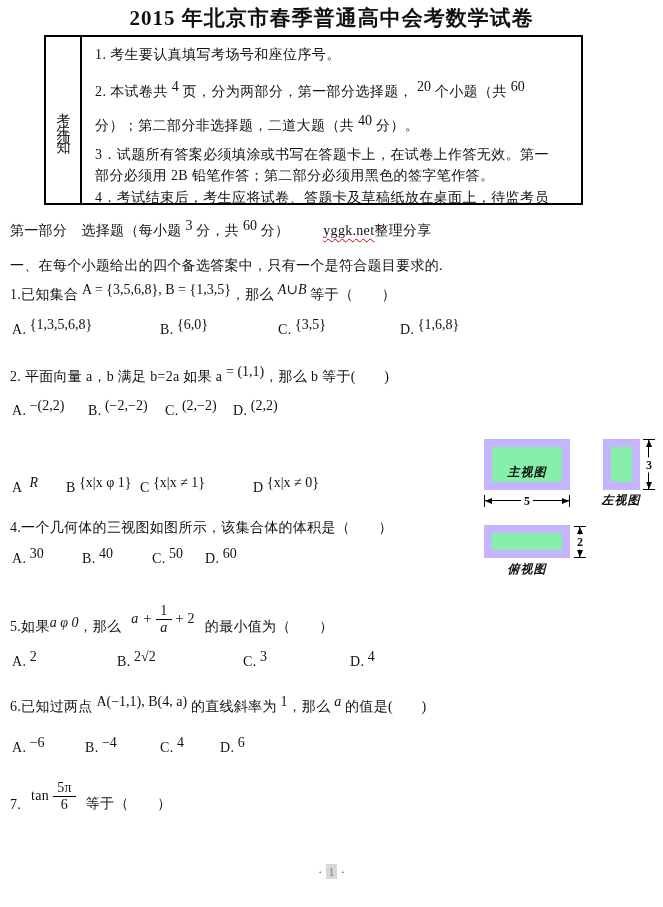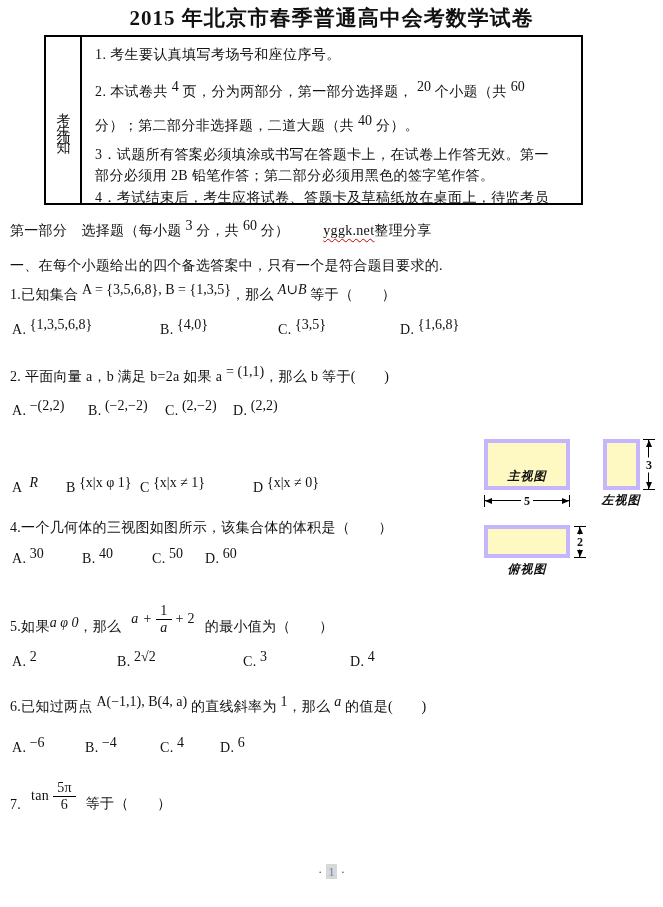--- a/index.html
+++ b/index.html
@@ -42,21 +42,21 @@
   .opt .lab{letter-spacing:0.3px;}
   
   .fline{position:absolute;left:10px;display:flex;align-items:flex-end;white-space:nowrap;letter-spacing:0.3px;}
   .expr{display:inline-flex;align-items:center;margin:0 8px;font-family:"Liberation Serif","DejaVu Serif",serif;}
   .expr>span{margin:0 2px;}
   .frac{display:inline-block;text-align:center;font-family:"Liberation Serif","DejaVu Serif",serif;}
   .frac .top{display:block;border-bottom:1px solid #000;padding:0 4px;line-height:1.15;}
   .frac .bot{display:block;line-height:1.15;}
   .fn{font-family:"Liberation Serif","DejaVu Serif",serif;margin-right:4px;}
   
-  .vrect{position:absolute;border:4px solid #c4b5fd;box-sizing:border-box;background:#fef9c3;}
+  .vrect{position:absolute;border:8px solid #c4b5fd;box-sizing:border-box;background:#86efac;}
   .vlabel-in{position:absolute;left:0;right:0;bottom:1px;text-align:center;
     font:italic bold 12px "Liberation Serif",serif;letter-spacing:1px;color:#111;}
   .vlabel{position:absolute;text-align:center;font:italic bold 12px "Liberation Serif",serif;
     letter-spacing:1px;color:#111;white-space:nowrap;}
   .hdim{position:absolute;height:12px;}
   .hdim .hline{position:absolute;top:5px;left:0;right:0;height:1px;background:#000;}
   .hdim .tick{position:absolute;top:0;bottom:0;width:1px;background:#000;}
   .hdim .tl{left:0;} .hdim .tr{right:0;}
   .hdim .arrL{position:absolute;left:1px;top:5.5px;transform:translateY(-50%);width:0;height:0;
     border-top:3px solid transparent;border-bottom:3px solid transparent;border-right:7px solid #000;}
@@ -99,21 +99,21 @@
     <span>第一部分　选择题（每小题 </span><span class="m">3</span><span> 分，共 </span><span class="m">60</span><span> 分）</span><span class="share"><span class="sharelink">yggk.net</span><span>整理分享</span></span>
   </div>
 
   <div class="line" style="top:257px">一、在每个小题给出的四个备选答案中，只有一个是符合题目要求的.</div>
 
   <div class="line" style="top:286px">
     <span>1.已知集合 </span><span class="m">A = {3,5,6,8}, B = {1,3,5}</span><span>，那么 </span><span class="m mi">A∪B</span><span> 等于（　　）</span>
   </div>
   <div class="optrow" style="top:322px">
     <span class="opt" style="left:12px"><span class="lab">A.</span> <span class="m">{1,3,5,6,8}</span></span>
-    <span class="opt" style="left:160px"><span class="lab">B.</span> <span class="m">{4,0}</span></span>
+    <span class="opt" style="left:160px"><span class="lab">B.</span> <span class="m">{6,0}</span></span>
     <span class="opt" style="left:278px"><span class="lab">C.</span> <span class="m">{3,5}</span></span>
     <span class="opt" style="left:400px"><span class="lab">D.</span> <span class="m">{1,6,8}</span></span>
   </div>
 
   <div class="line" style="top:368px">
     <span>2. 平面向量 a，b 满足 b=2a 如果 a </span><span class="m">= (1,1)</span><span>，那么 b 等于(　　)</span>
   </div>
   <div class="optrow" style="top:403px">
     <span class="opt" style="left:12px"><span class="lab">A.</span> <span class="m">−(2,2)</span></span>
     <span class="opt" style="left:88px"><span class="lab">B.</span> <span class="m">(−2,−2)</span></span>

